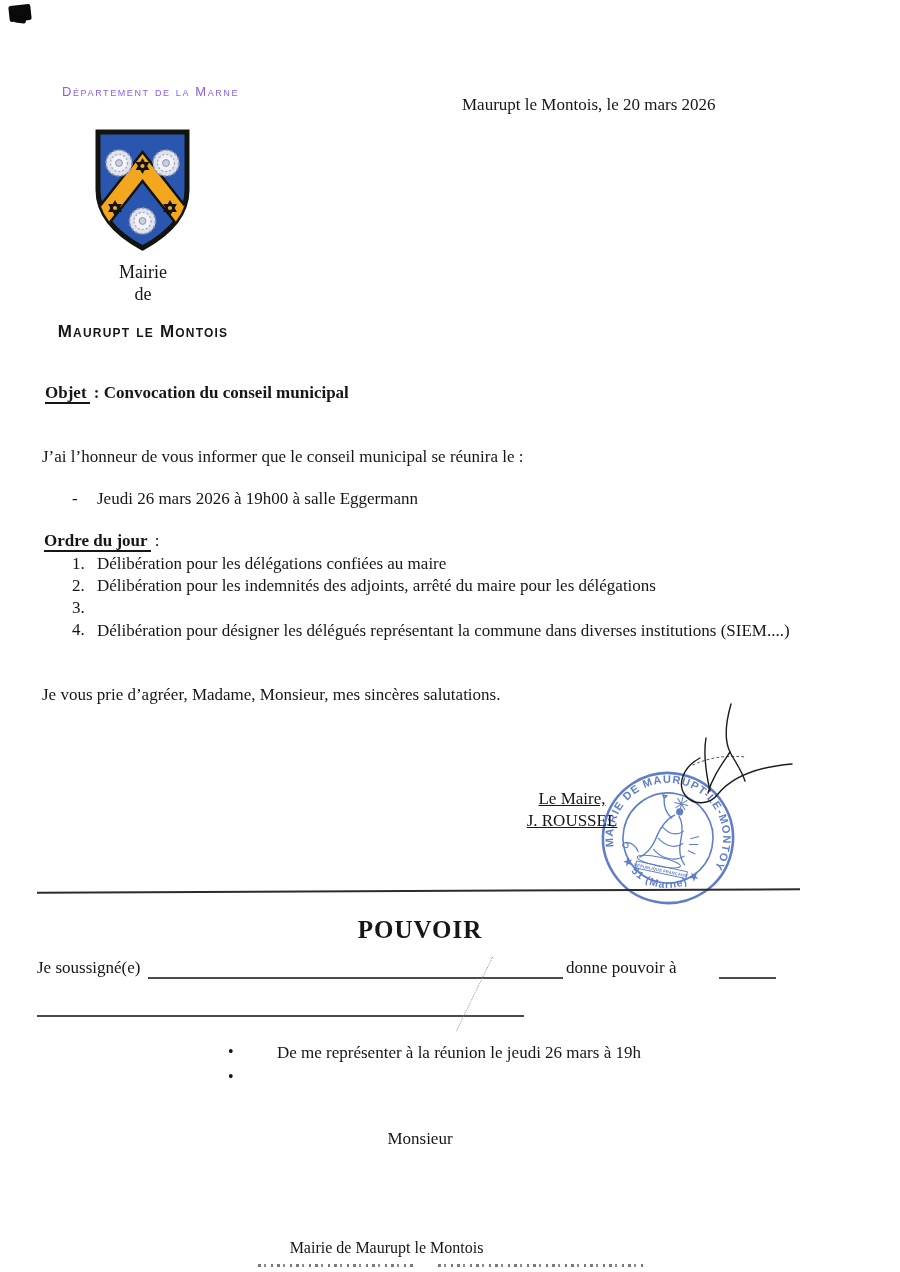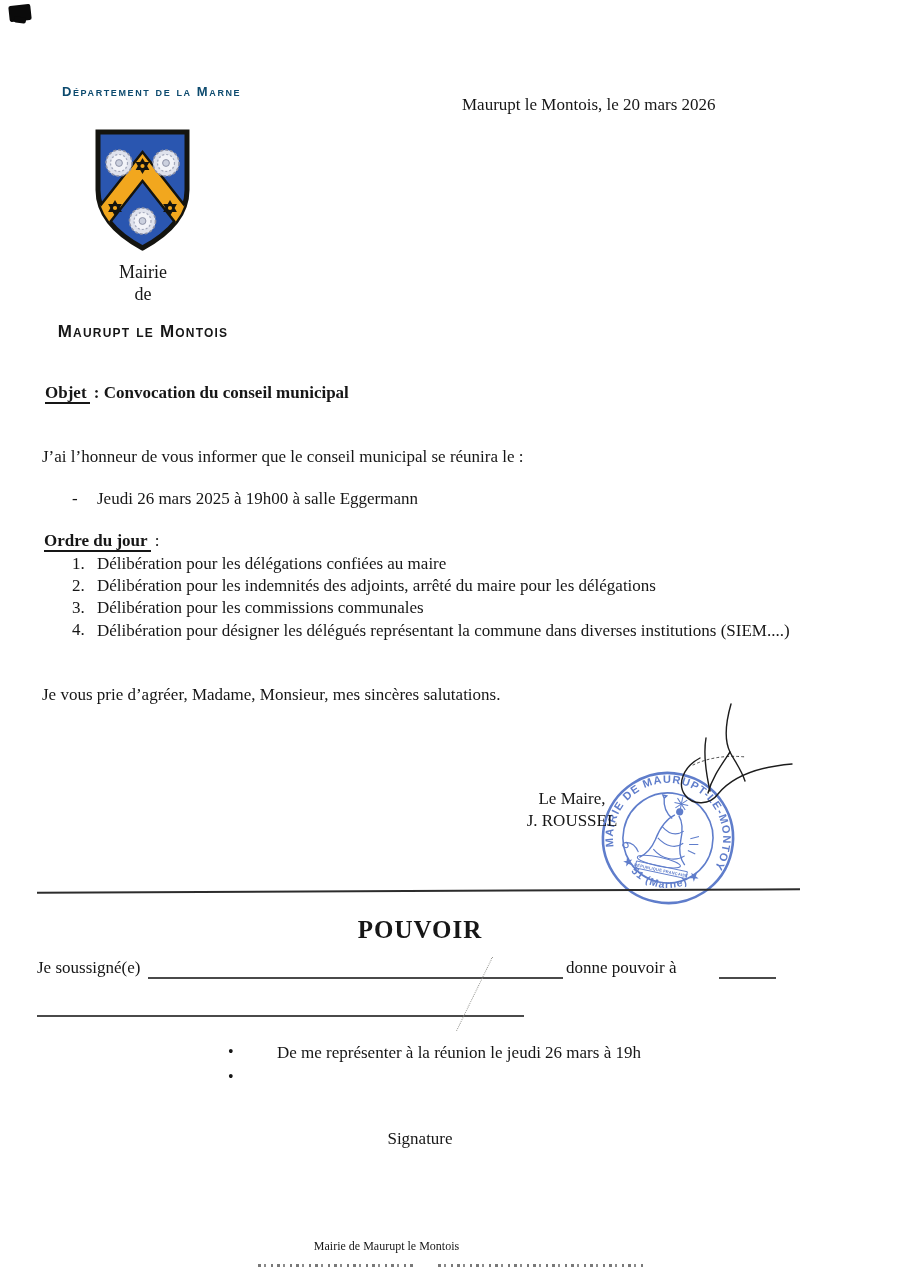--- a/index.html
+++ b/index.html
@@ -1,39 +1,39 @@
 <!DOCTYPE html>
 <html><head>
 <meta charset="utf-8">
 <style>
   html,body{margin:0;padding:0;background:#ffffff;}
   .page{position:relative;width:900px;height:1272px;background:#ffffff;overflow:hidden;
         font-family:"Liberation Serif", serif;color:#161616;}
   .abs{position:absolute;}
   .scan-blob{background:#0a0a0a;border-radius:2px;}
   .dept{font-family:"Liberation Sans", sans-serif;font-variant:small-caps;
-        font-size:13px;letter-spacing:1.6px;color:#0c4a6e;font-weight:700;}
+        font-size:13px;letter-spacing:1.6px;color:#8b5cf6;font-weight:400;}
   .dateline{font-size:17px;}
   .org{width:214px;text-align:center;line-height:22px;font-size:18px;}
   .org .org3{font-family:"Liberation Sans", sans-serif;font-variant:small-caps;
         font-weight:bold;font-size:17px;letter-spacing:1.2px;margin-top:16px;}
   .subject{font-size:17px;font-weight:bold;}
   .u{border-bottom:2px solid #161616;padding-right:3px;}
   .body-text{font-size:17px;}
   .list-num{font-size:17px;}
   .justify4{text-align:justify;line-height:22px;}
   .sig-block{width:160px;text-align:center;font-size:17px;line-height:22px;}
   .rule{background:#2c2c2c;height:2px;}
   .pouvoir-title{font-size:25px;font-weight:bold;letter-spacing:1px;text-align:center;width:200px;}
   .blank{border-top:2px solid #4a4a4a;height:0;}
   .scratch{border-left:1px dotted #9a9a96;width:0;}
   .bullet{font-size:16px;}
   .cutoff{height:3px;opacity:.7;
      background:repeating-linear-gradient(90deg,#3f3f3f 0 3px,transparent 3px 6px,#5a5a5a 6px 8px,transparent 8px 13px,#3f3f3f 13px 15px,transparent 15px 19px);}
-  .footer-line{width:773px;text-align:center;font-size:12px;}
+  .footer-line{width:773px;text-align:center;font-size:16px;}
   svg{display:block;}
   .stamp-wrap{transform:rotate(12deg);}
   .stamp-text{font-family:"Liberation Sans", sans-serif;font-weight:bold;
       fill:#4a6cc4;}
 </style>
 </head>
 <body>
 
 <div class="page">
 
@@ -80,34 +80,33 @@
     <div class="org3">Maurupt le Montois</div>
   </div>
 
   <div class="abs subject" style="left:45px;top:383px;">
     <span class="u">Objet</span><span> : </span><span>Convocation du conseil municipal</span>
   </div>
 
   <div class="abs body-text" style="left:42px;top:447px;">J’ai l’honneur de vous informer que le conseil municipal se réunira le :</div>
 
   <div class="abs body-text" style="left:72px;top:489px;">-</div>
-  <div class="abs body-text" style="left:97px;top:489px;">Jeudi 26 mars 2025 à 19h00 à salle Eggermann</div>
+  <div class="abs body-text" style="left:97px;top:489px;">Jeudi 26 mars 2026 à 19h00 à salle Eggermann</div>
 
   <div class="abs body-text" style="left:44px;top:531px;font-weight:bold;">
     <span class="u">Ordre du jour</span><span style="font-weight:normal;"> :</span>
   </div>
 
   <div class="abs list-num" style="left:72px;top:554px;">1.</div>
   <div class="abs body-text" style="left:97px;top:554px;">Délibération pour les délégations confiées au maire</div>
 
   <div class="abs list-num" style="left:72px;top:576px;">2.</div>
   <div class="abs body-text" style="left:97px;top:576px;">Délibération pour les indemnités des adjoints, arrêté du maire pour les délégations</div>
 
   <div class="abs list-num" style="left:72px;top:598px;">3.</div>
-  <div class="abs body-text" style="left:97px;top:598px;">Délibération pour les commissions communales</div>
 
   <div class="abs list-num" style="left:72px;top:620px;">4.</div>
   <div class="abs body-text justify4" style="left:97px;top:620px;width:708px;">Délibération pour désigner les délégués représentant la commune dans diverses institutions (SIEM....)</div>
 
   <div class="abs body-text" style="left:42px;top:685px;">Je vous prie d’agréer, Madame, Monsieur, mes sincères salutations.</div>
 
   <div class="abs stamp-wrap" style="left:598px;top:768px;">
     <svg width="140" height="140" viewBox="0 0 140 140" style="opacity:.88;">
       <defs>
         <path id="arcTop" d="M 22.4,97.5 A 55,55 0 1 1 117.6,97.5"></path>
@@ -148,21 +147,21 @@
   <div class="abs" style="left:580px;top:695px;">
     <svg width="230" height="112" viewBox="0 0 230 112" fill="none" stroke="#1c1c1c" stroke-width="1.4" stroke-linecap="round">
       <path d="M 126,43 C 123,60 126,78 130,96"></path>
       <path d="M 151,9 C 145,30 144,45 150,57 C 155,67 161,74 165,86"></path>
       <path d="M 150,57 C 140,72 132,83 128,98"></path>
       <path d="M 120,63 C 103,72 97,89 105,100 C 113,111 130,110 138,99 C 152,82 176,72 212,69"></path>
       <path d="M 113,70 Q 136,59 166,62" stroke-width="0.8" stroke-dasharray="2 3"></path>
     </svg>
   </div>
 
-  <div class="abs sig-block" style="left:492px;top:788px;">
+  <div class="abs sig-block" style="left:492px;top:788px;text-decoration:underline;">
     <div>Le Maire,</div>
     <div>J. ROUSSEL</div>
   </div>
 
   <div class="abs rule" style="left:37px;top:890px;width:763px;transform:rotate(-0.25deg);"></div>
 
   <div class="abs pouvoir-title" style="left:320px;top:916px;">POUVOIR</div>
 
   <div class="abs body-text" style="left:37px;top:958px;">Je soussigné(e)</div>
   <div class="abs blank" style="left:148px;top:977px;width:415px;"></div>
@@ -170,19 +169,19 @@
   <div class="abs blank" style="left:719px;top:977px;width:57px;"></div>
 
   <div class="abs blank" style="left:37px;top:1015px;width:487px;border-top-width:2.5px;"></div>
 
   <div class="abs scratch" style="left:474px;top:953px;height:82px;transform:rotate(26deg);"></div>
 
   <div class="abs bullet" style="left:228px;top:1043px;">•</div>
   <div class="abs body-text" style="left:277px;top:1043px;">De me représenter à la réunion le jeudi 26 mars à 19h</div>
   <div class="abs bullet" style="left:228px;top:1068px;">•</div>
 
-  <div class="abs body-text" style="left:330px;top:1129px;width:180px;text-align:center;">Signature</div>
+  <div class="abs body-text" style="left:330px;top:1129px;width:180px;text-align:center;">Monsieur</div>
 
   <div class="abs footer-line" style="left:0;top:1239px;">Mairie de Maurupt le Montois</div>
   <div class="abs cutoff" style="left:258px;top:1264px;width:155px;"></div>
   <div class="abs cutoff" style="left:438px;top:1264px;width:208px;"></div>
 
 </div>
 
 </body></html>

